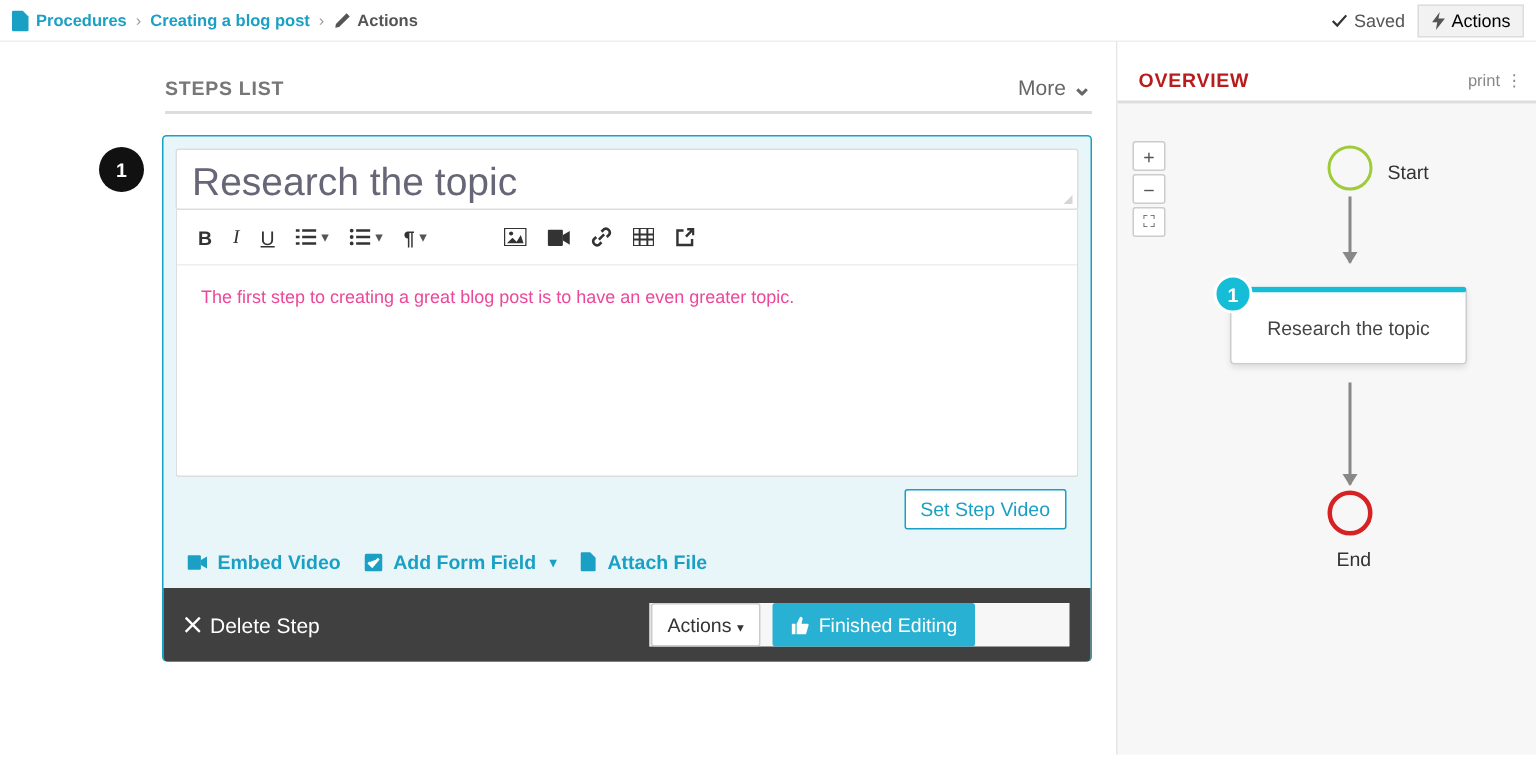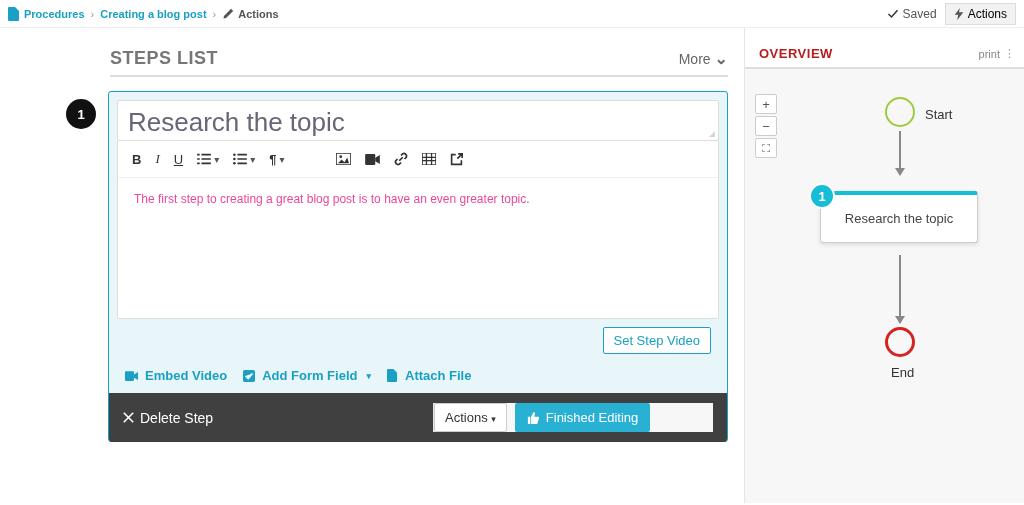--- a/index.html
+++ b/index.html
@@ -15,21 +15,21 @@
   .top-right { margin-left:auto; display:flex; align-items:center; gap:8px; }
   .saved { color:#555; display:flex; align-items:center; gap:4px; font-size:12px;}
   .actions-btn { background:#f2f2f2; border:1px solid #ddd; padding:3px 8px; font-size:12px; display:flex; align-items:center; gap:4px; cursor:pointer;}
 
   
   .main { display:flex; height:calc(505px - 30px); }
   .left { flex:1; padding: 20px 16px 0 110px; }
   .right { width:280px; border-left:1px solid #e5e5e5; background:#f7f7f7; position:relative;}
 
   .section-header { display:flex; align-items:center; border-bottom:2px solid #ddd; padding-bottom:6px; margin-bottom:14px;}
-  .section-title { color:#777; font-weight:700; letter-spacing:0.5px; font-size:18px;}
+  .section-title { color:#777; font-weight:700; letter-spacing:0.5px; font-size:13px;}
   .more { margin-left:auto; color:#666; font-size:14px; display:flex; align-items:center; gap:4px; cursor:pointer;}
 
   .step-row { display:flex; align-items:flex-start; gap:12px; }
   .step-badge { width:30px; height:30px; border-radius:50%; background:#111; color:#fff; display:flex; align-items:center; justify-content:center; font-weight:700; margin-top:8px; margin-left:-44px; flex-shrink:0;}
   .step-card { flex:1; border:1px solid #1aa0c4; border-radius:3px; background:#e8f6f9; padding:8px 8px 0 8px; display:flex; flex-direction:column;}
 
   .title-area { background:#fff; border:1px solid #ddd; border-radius:2px; padding:6px 10px 2px 10px; position:relative;}
   .title-input { width:100%; border:none; outline:none; font-size:26px; color:#667; font-weight:400; font-family:inherit;}
   .title-resize { position:absolute; right:2px; bottom:2px; width:10px; height:10px; opacity:.4;}
   .title-resize::after{content:"";position:absolute;right:1px;bottom:1px;width:0;height:0;border-right:6px solid #999;border-top:6px solid transparent;}

